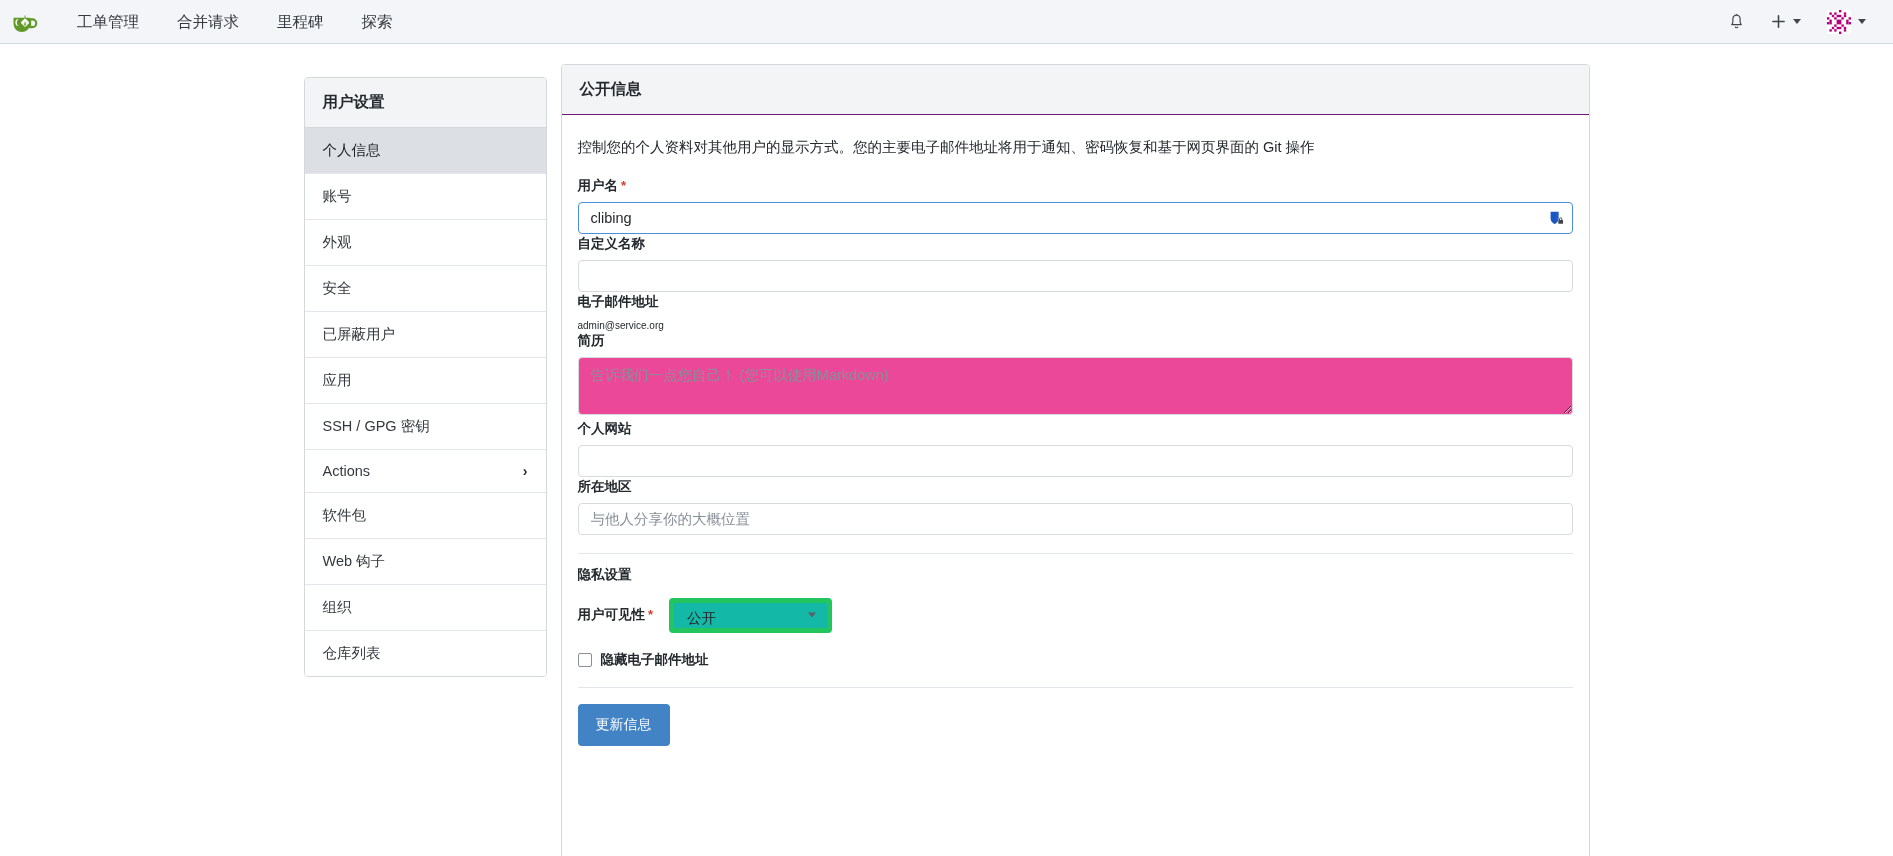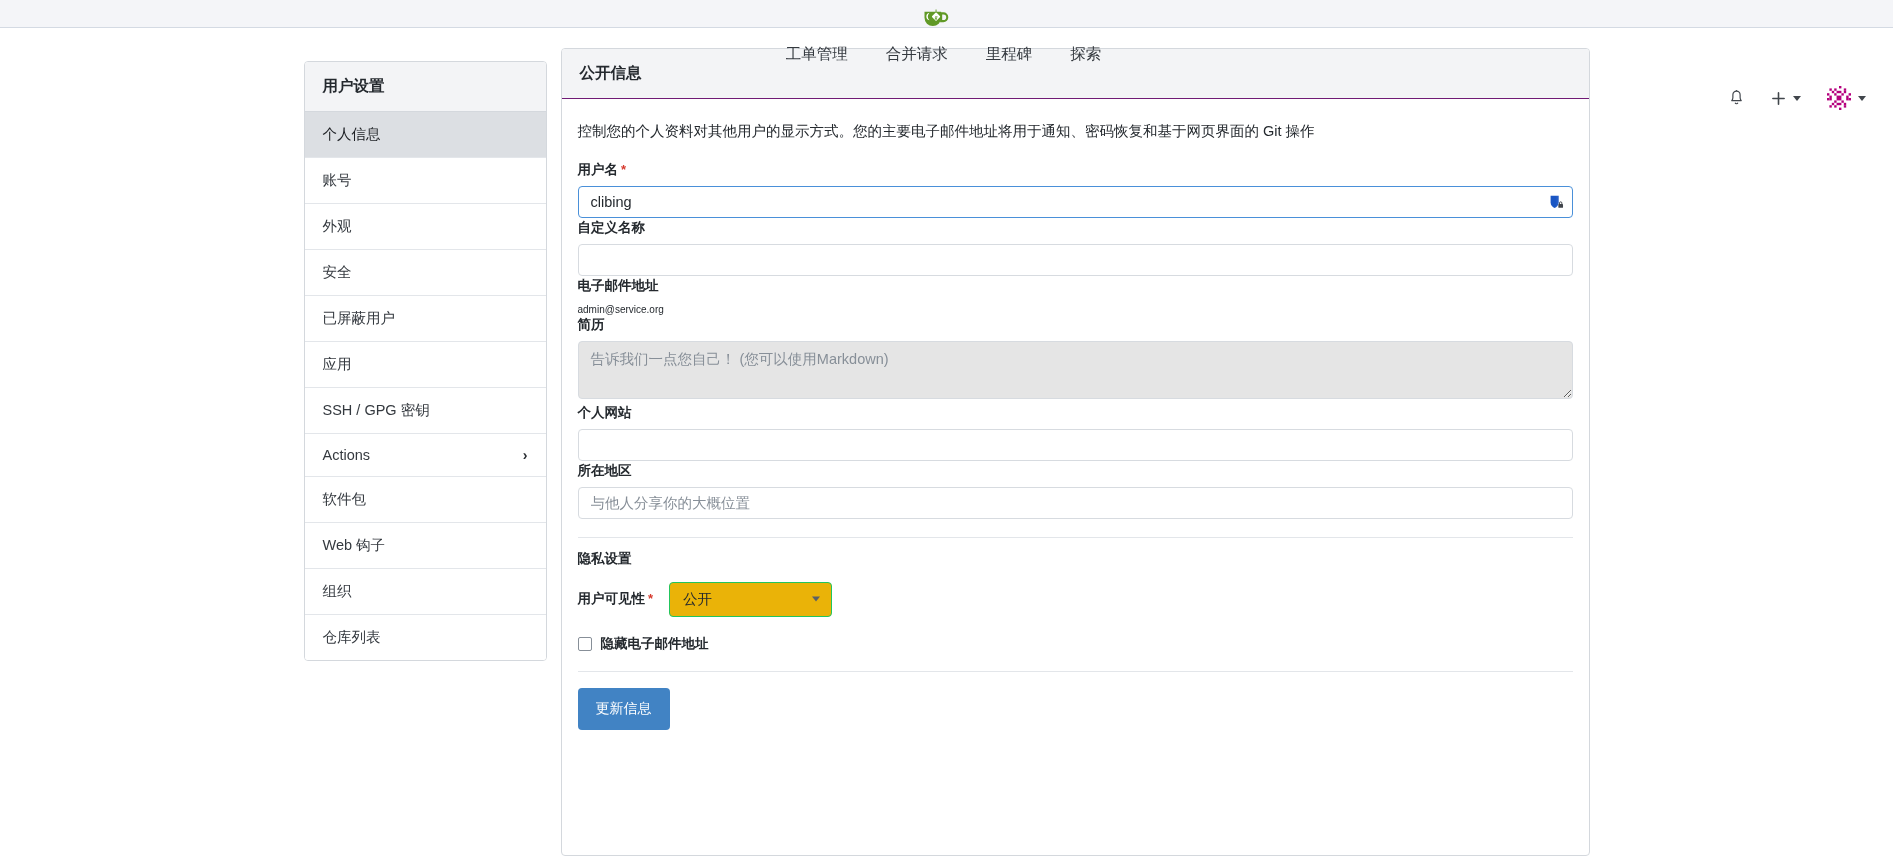--- a/index.html
+++ b/index.html
@@ -8,27 +8,26 @@
     width: 1893px; height: 856px;
     background: #ffffff;
     font-family: "Liberation Sans", "DejaVu Sans", sans-serif;
     -webkit-font-smoothing: antialiased;
     overflow: hidden;
   }
 
   
   .navbar {
     position: relative;
-    height: 28px;
+    height: 44px;
     background: #f4f5f8;
     border-bottom: 1px solid #d4dae3;
     display: flex;
     align-items: center;
     padding: 0 14px 0 8px;
-    flex-direction: column;
   }
   .brand {
     width: 32px; height: 32px;
     display: flex; align-items: center; justify-content: center;
     margin-right: 18px;
     flex: none;
   }
   .nav-links { display: flex; align-items: center; gap: 0px; }
   .nav-link {
     color: #34393f;
@@ -183,21 +182,21 @@
     width: 100%;
     height: 58px;
     border: 1px solid #d7dbe0;
     border-radius: 4px;
     padding: 8px 12px;
     font-size: 14.5px;
     color: #24292e;
     font-family: inherit;
     resize: vertical;
     outline: none;
-    background: #e5e5e5;
+    background: #ec4899;
   }
   .textarea::placeholder { color: #878f98; }
 
   .section-sep {
     border: none;
     border-top: 1px solid #e3e6ea;
     margin: 18px 0 12px 0;
   }
   .section-title {
     font-size: 13.5px;
@@ -211,25 +210,25 @@
     font-size: 13.5px;
     font-weight: bold;
     color: #24292e;
     margin-right: 16px;
     white-space: nowrap;
   }
   .select-box {
     position: relative;
     width: 163px;
     height: 35px;
-    border: 1px solid #22c55e;
-    border-radius: 4px;
-    background: #eab308;
+    border: 5px solid #22c55e;
+    border-radius: 4px;
+    background: #14b8a6;
     display: flex;
-    align-items: center;
+    align-items: flex-end;
     padding: 0 13px;
     font-size: 14.5px;
     color: #24292e;
     cursor: pointer;
   }
   .select-caret {
     position: absolute; right: 11px; top: 50%;
     transform: translateY(-50%);
     width: 0; height: 0;
     border-left: 4.5px solid transparent;

